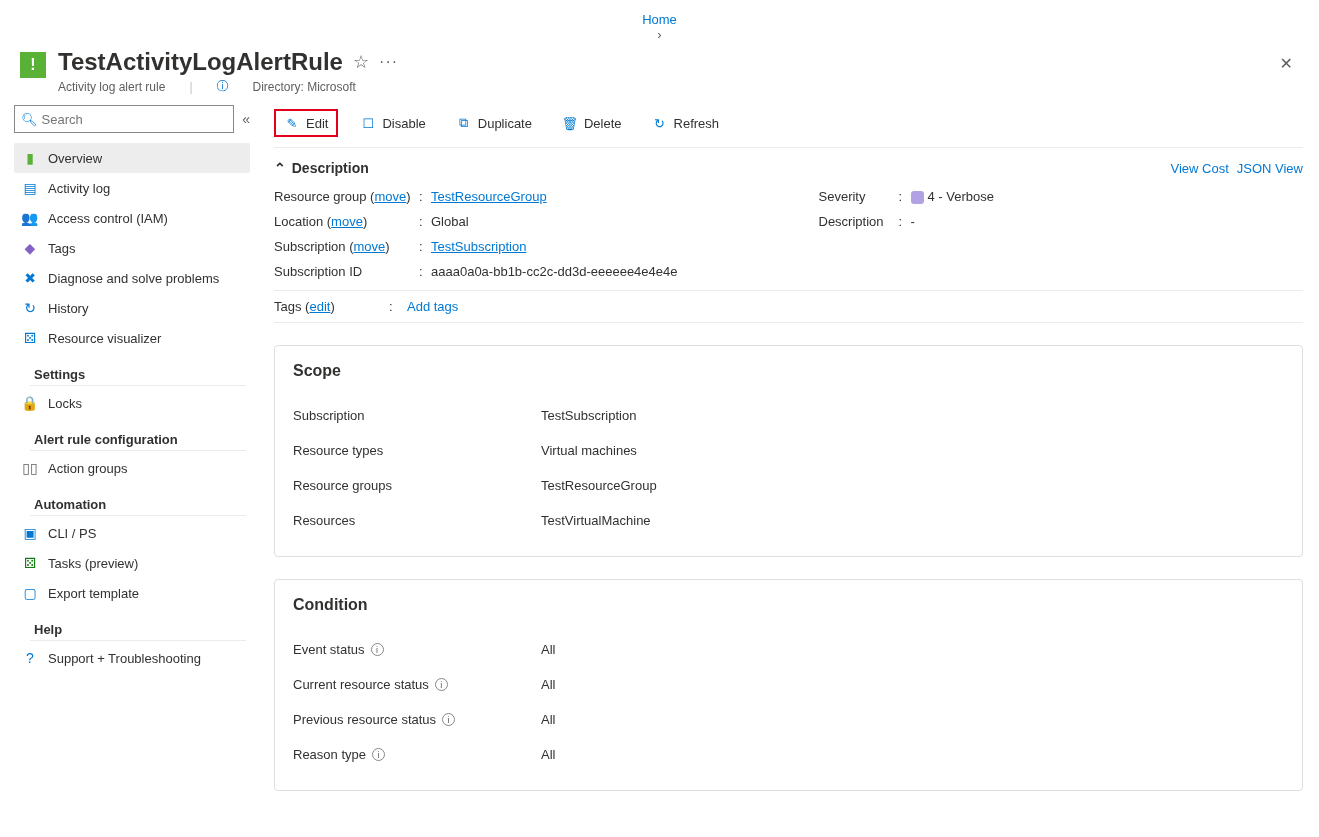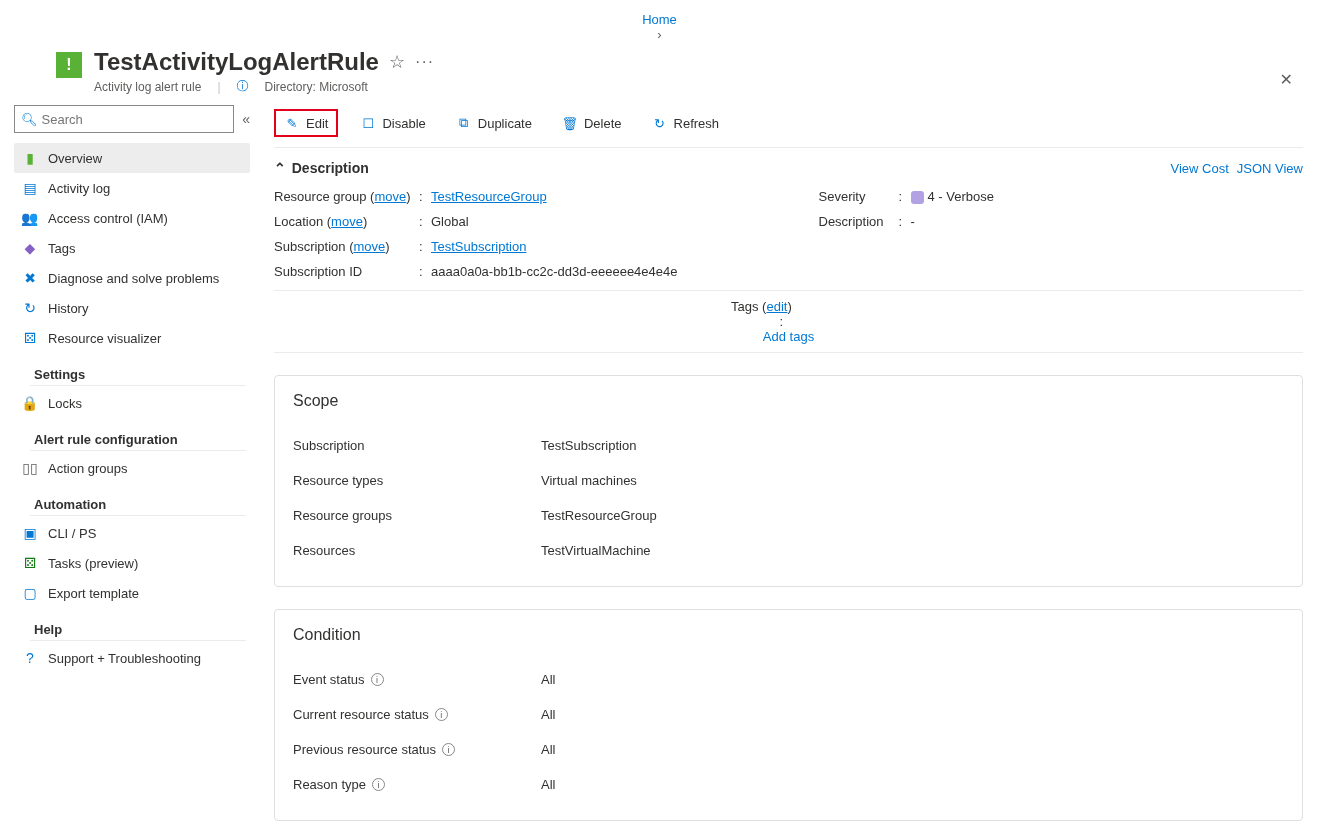--- a/index.html
+++ b/index.html
@@ -2,26 +2,26 @@
 <html><head>
 <meta charset="utf-8">
 <style>
   * { box-sizing: border-box; margin: 0; padding: 0; }
   body { font-family: "Segoe UI", Arial, sans-serif; font-size: 13px; color: #323130; background: #fff; width: 1319px; }
   a { color: #0078d4; text-decoration: none; cursor: pointer; }
 
   .breadcrumb { display: flex; align-items: center; padding: 12px 20px 0 20px; font-size: 13px; flex-direction: column; }
   .breadcrumb .chev { margin: 0 6px; color: #605e5c; }
 
-  .header { padding: 6px 20px 10px 20px; display: flex; align-items: flex-end; margin-left: 36px; }
+  .header { padding: 6px 20px 10px 20px; display: flex; align-items: flex-start; }
   .header .title-row { display: flex; align-items: center; gap: 10px; }
   .header h1 { font-size: 24px; font-weight: 600; }
   .header .icon-box { width: 26px; height: 26px; background:#59b135; display:flex; align-items:center; justify-content:center; color:#fff; font-weight:bold; position:relative; top:4px; }
   .header .icon-box::after{content:"!"; font-size:16px;}
-  .header .sub { font-size: 12px; color: #605e5c; margin-top: 2px; display:flex; align-items:center; gap:16px; }
+  .header .sub { font-size: 12px; color: #605e5c; margin-top: 2px; display:flex; align-items:center; gap:24px; }
   .header .sub .sep { color:#c8c6c4; }
   .header .pin { color:#605e5c; cursor:pointer; font-size:18px; }
   .header .dots { color:#605e5c; cursor:pointer; font-size:16px; letter-spacing:1px; }
   .header .close { margin-left:auto; font-size:16px; color:#605e5c; cursor:pointer; padding:6px; }
 
   .layout { display:flex; }
   .sidebar { width: 258px; padding: 0 8px 20px 14px; }
   .search-row { display:flex; align-items:center; gap:8px; margin-bottom:10px; }
   .search-box { flex:1; border:1px solid #8a8886; height:28px; display:flex; align-items:center; padding:0 6px; }
   .search-box input { border:none; outline:none; width:100%; font-size:13px; }
@@ -44,26 +44,26 @@
   .essentials-head .links { margin-left:auto; display:flex; gap:8px; }
 
   .ess-grid { display:flex; gap:60px; padding-bottom:6px; }
   .ess-col { flex:1; }
   .ess-row { display:flex; padding:5px 0; font-size:13px; }
   .ess-row .k { width:145px; color:#323130; }
   .ess-row .colon { width:12px; }
   .ess-row .v { }
   .ess-row .move { color:#0078d4; text-decoration:underline; cursor:pointer; }
 
-  .tags-row { display:flex; align-items:center; padding:8px 0; border-top:1px solid #edebe9; border-bottom:1px solid #edebe9; font-size:13px;flex-direction:column; }
+  .tags-row { display:flex; align-items:center; padding:8px 0; border-top:1px solid #edebe9; border-bottom:1px solid #edebe9; font-size:13px; }
   .tags-row .k { width:115px; }
   .tags-row .colon { width:18px; }
 
   .card { border:1px solid #e1dfdd; border-radius:4px; margin-top:22px; padding:16px 18px 18px 18px; }
-  .card h2 { font-size:16px; font-weight:400; margin-bottom:18px; }
+  .card h2 { font-size:16px; font-weight:700; margin-bottom:18px; }
   .card .row { display:flex; padding:10px 0; font-size:13px; }
   .card .row .k { width:248px; display:flex; align-items:center; gap:6px; }
   .card .row .v { }
   .info-ic { width:13px;height:13px;border:1px solid #8a8886;border-radius:50%;display:inline-flex;align-items:center;justify-content:center;font-size:9px;color:#605e5c;cursor:pointer;}
   .sev-badge { width:13px;height:13px;background:#b3a2e3;border-radius:3px;display:inline-block;vertical-align:middle;margin-right:4px;}
 </style>
 </head>
 <body>
 
 <div class="breadcrumb">

